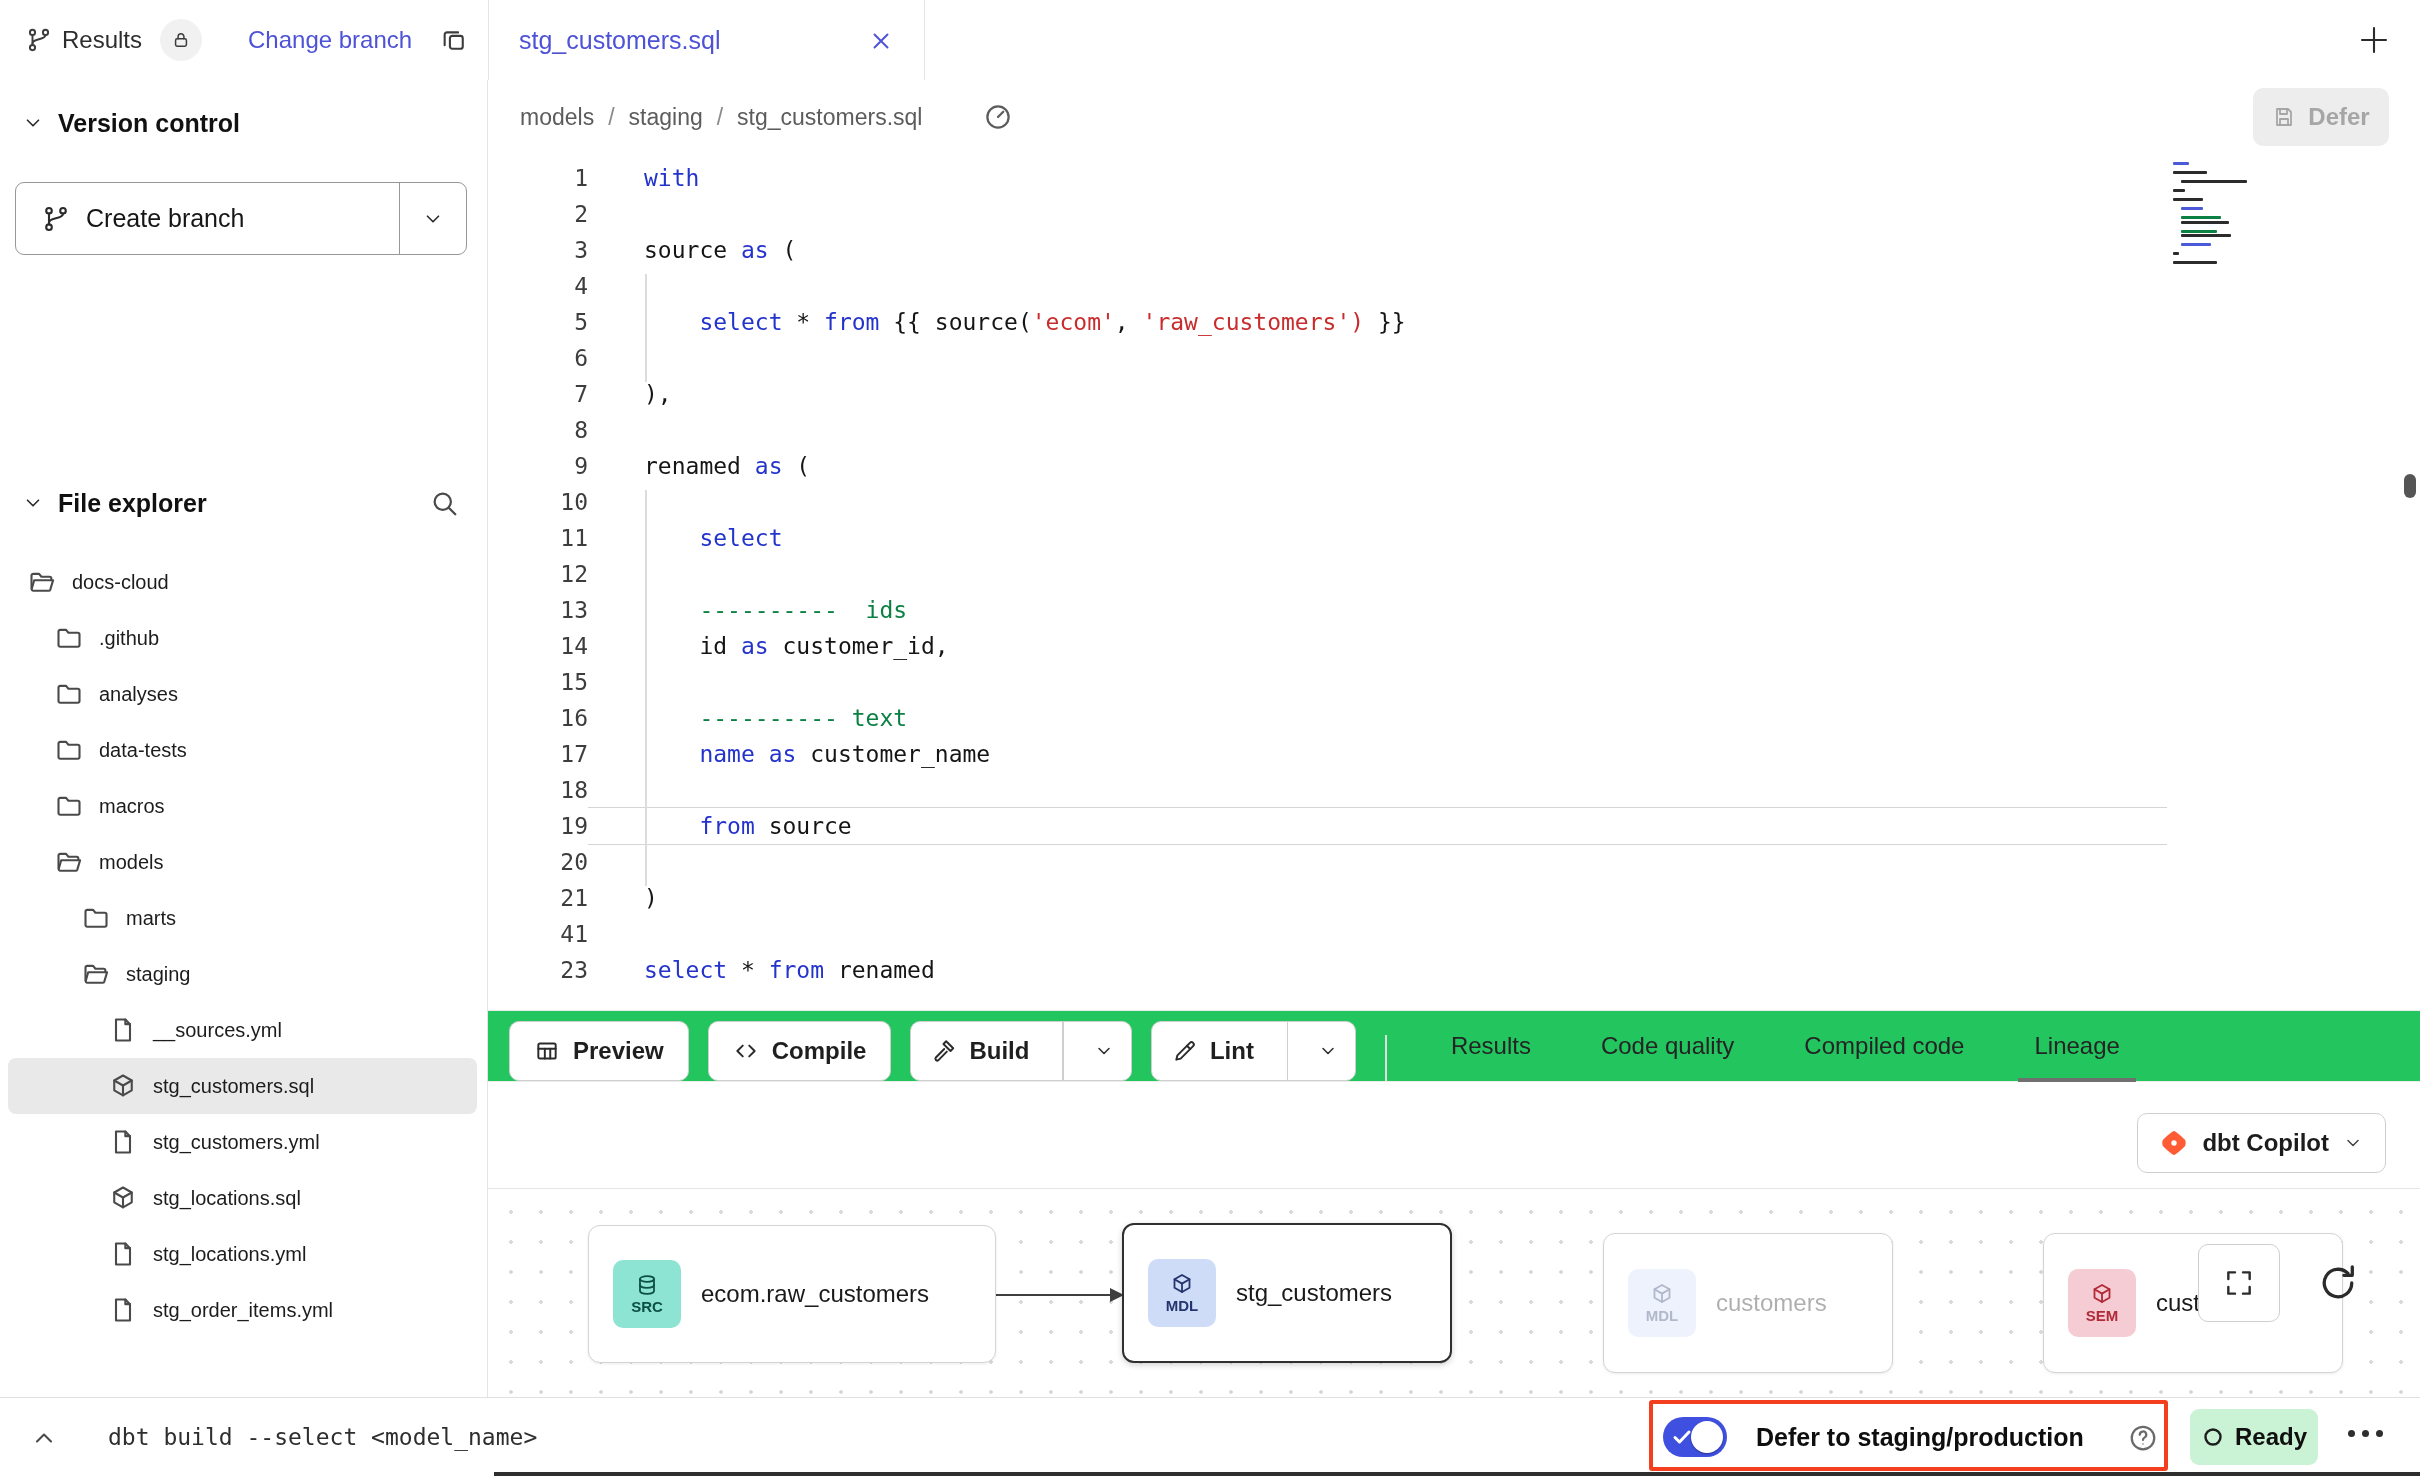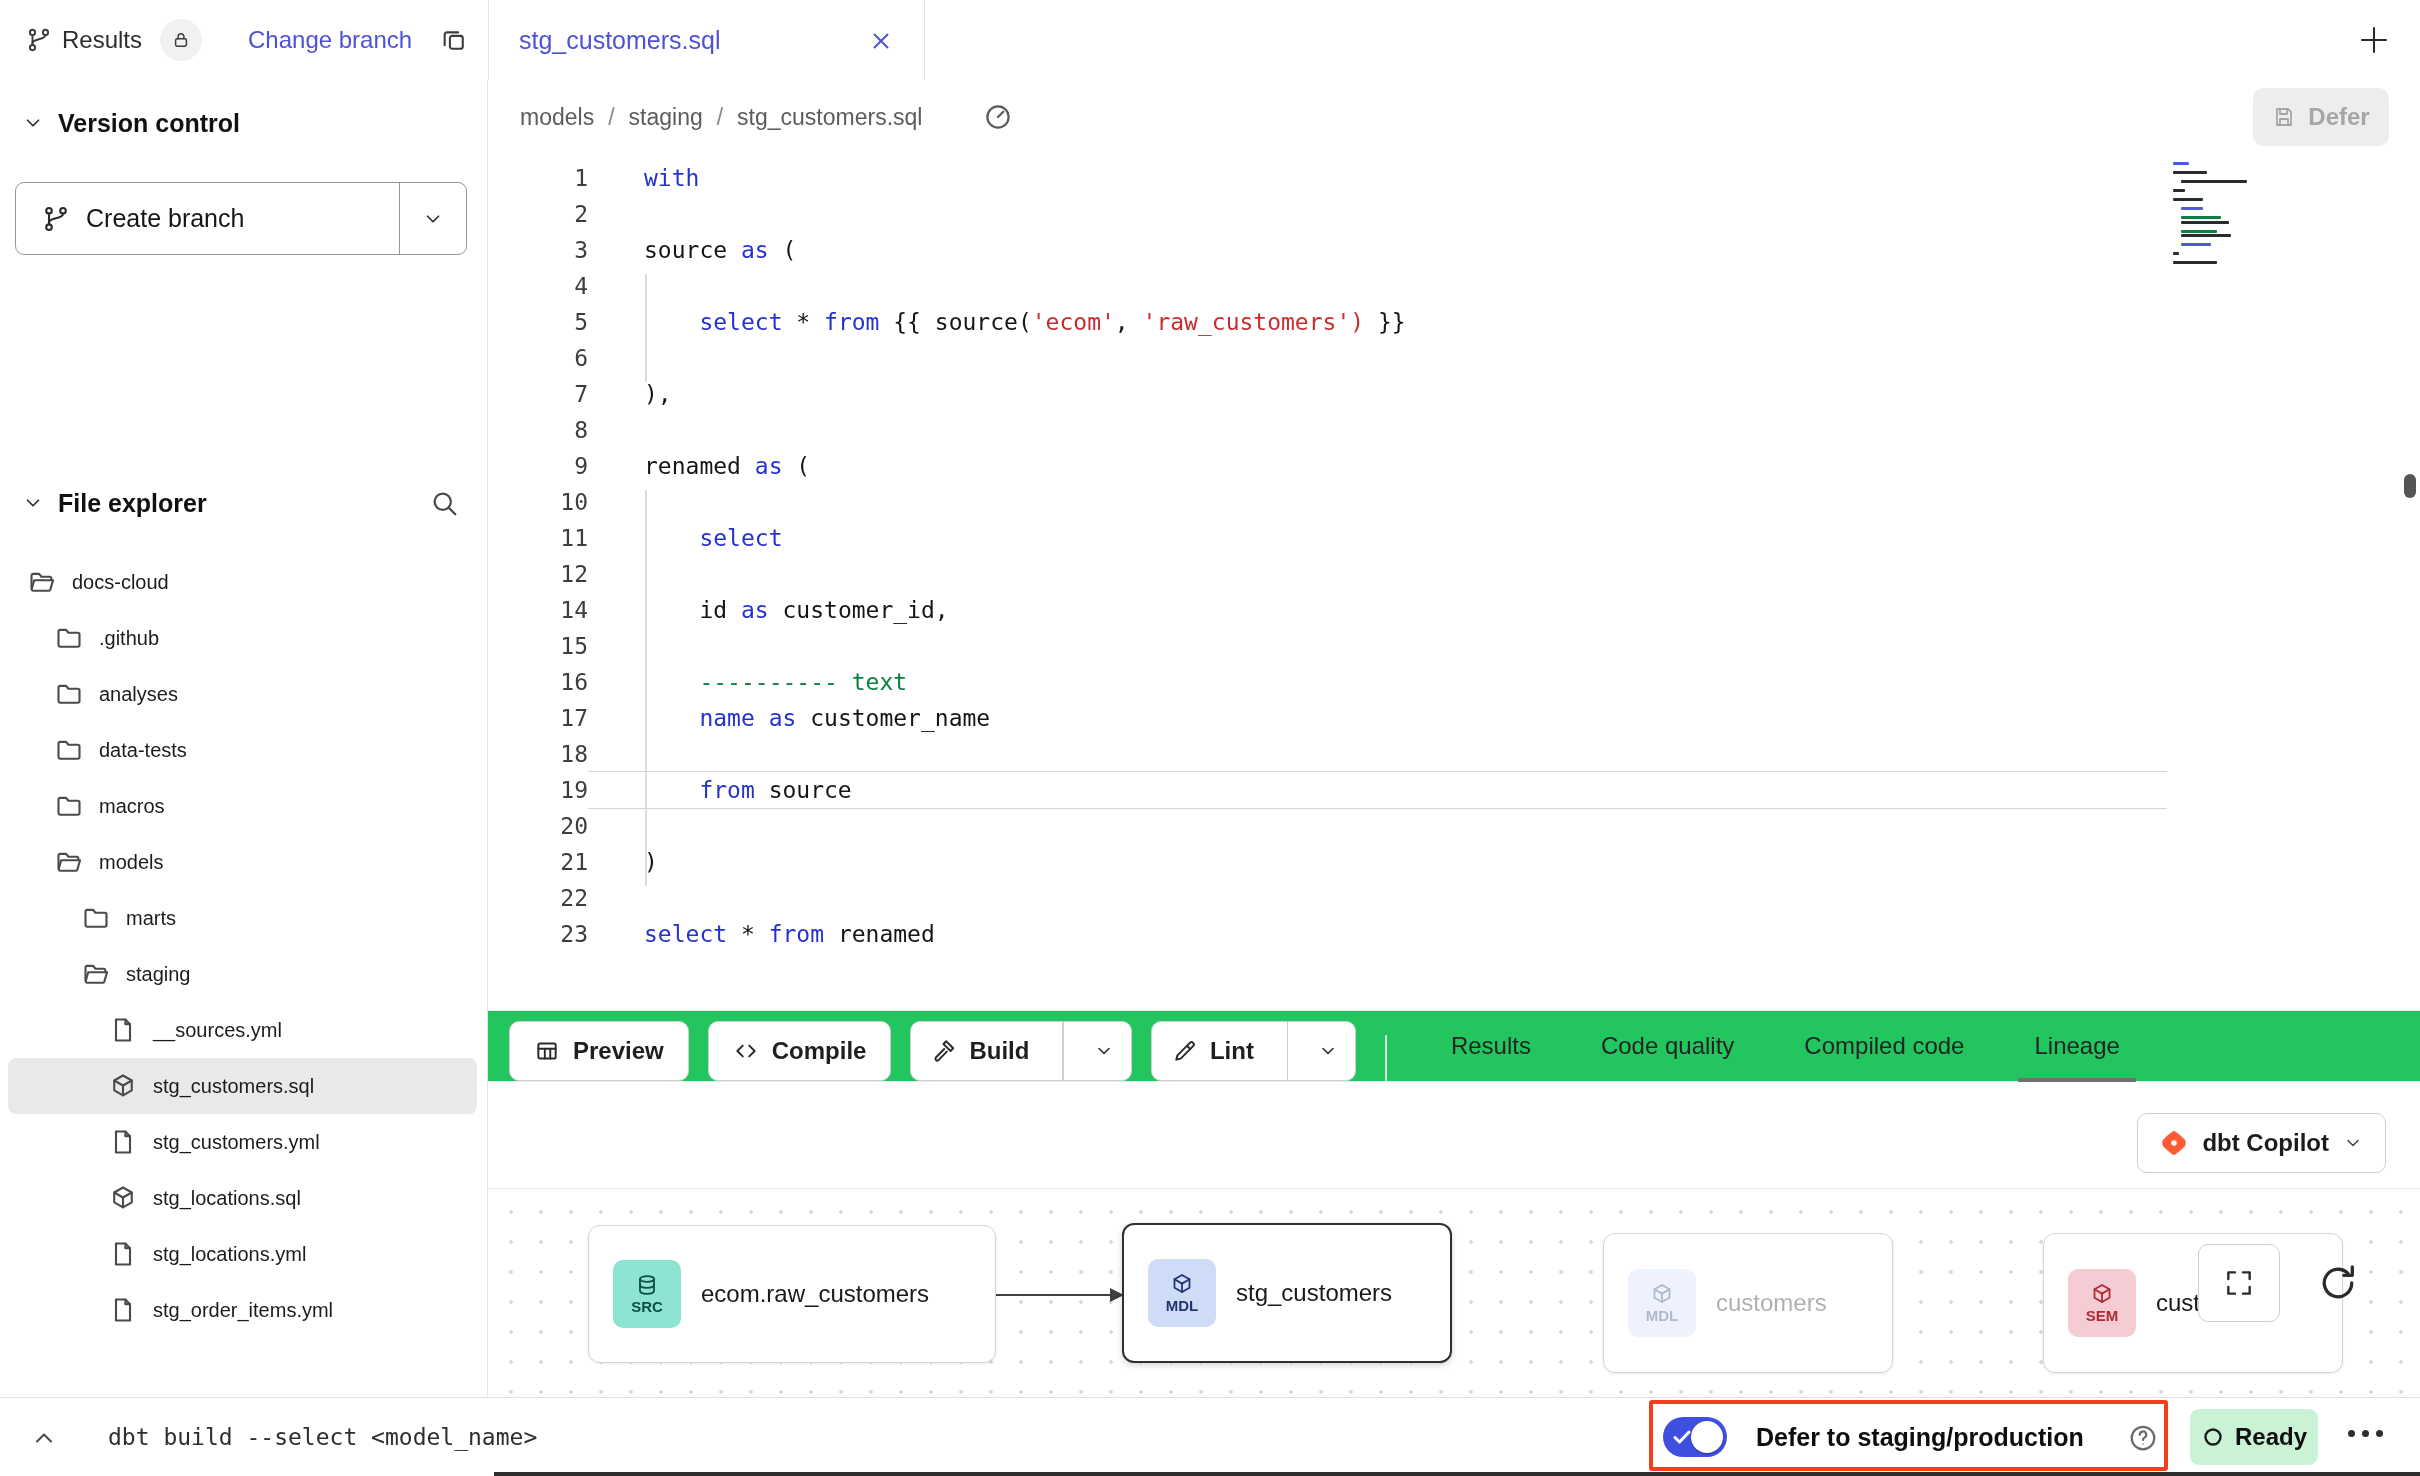--- a/index.html
+++ b/index.html
@@ -380,29 +380,30 @@
         <div class="code-line"><span class="ln">3</span><span class="ct"><span class="tk-t">source </span><span class="tk-k">as</span><span class="tk-t"> (</span></span></div>
         <div class="code-line"><span class="ln">4</span><span class="ct"></span></div>
         <div class="code-line"><span class="ln">5</span><span class="ct"><span class="tk-t">    </span><span class="tk-k">select</span><span class="tk-t"> * </span><span class="tk-k">from</span><span class="tk-t"> {{ </span><span class="tk-t">source(</span><span class="tk-s">'ecom'</span><span class="tk-t">, </span><span class="tk-s">'raw_customers'</span><span class="tk-s">)</span><span class="tk-t"> }}</span></span></div>
         <div class="code-line"><span class="ln">6</span><span class="ct"></span></div>
         <div class="code-line"><span class="ln">7</span><span class="ct"><span class="tk-t">),</span></span></div>
         <div class="code-line"><span class="ln">8</span><span class="ct"></span></div>
         <div class="code-line"><span class="ln">9</span><span class="ct"><span class="tk-t">renamed </span><span class="tk-k">as</span><span class="tk-t"> (</span></span></div>
         <div class="code-line"><span class="ln">10</span><span class="ct"></span></div>
         <div class="code-line"><span class="ln">11</span><span class="ct"><span class="tk-t">    </span><span class="tk-k">select</span></span></div>
         <div class="code-line"><span class="ln">12</span><span class="ct"></span></div>
+        <div class="code-line"><span class="ln">13</span><span class="ct"><span class="tk-t">    </span><span class="tk-c">----------  ids</span></span></div>
         <div class="code-line"><span class="ln">14</span><span class="ct"><span class="tk-t">    id </span><span class="tk-k">as</span><span class="tk-t"> customer_id,</span></span></div>
         <div class="code-line"><span class="ln">15</span><span class="ct"></span></div>
         <div class="code-line"><span class="ln">16</span><span class="ct"><span class="tk-t">    </span><span class="tk-c">---------- text</span></span></div>
         <div class="code-line"><span class="ln">17</span><span class="ct"><span class="tk-t">    </span><span class="tk-k">name</span><span class="tk-t"> </span><span class="tk-k">as</span><span class="tk-t"> customer_name</span></span></div>
         <div class="code-line"><span class="ln">18</span><span class="ct"></span></div>
         <div class="code-line active"><span class="ln">19</span><span class="ct"><span class="tk-t">    </span><span class="tk-k">from</span><span class="tk-t"> source</span></span></div>
         <div class="code-line"><span class="ln">20</span><span class="ct"></span></div>
         <div class="code-line"><span class="ln">21</span><span class="ct"><span class="tk-t">)</span></span></div>
-        <div class="code-line"><span class="ln">22</span><span class="ct"></span></div>
+        <div class="code-line"><span class="ln">41</span><span class="ct"></span></div>
         <div class="code-line"><span class="ln">23</span><span class="ct"><span class="tk-k">select</span><span class="tk-t"> * </span><span class="tk-k">from</span><span class="tk-t"> renamed</span></span></div>
       </div>
     <div class="iguide a"></div>
     <div class="iguide b"></div>
     <div class="minimap" id="minimap">
         <div class="mm-row" style="width: 16px; background: rgb(75, 91, 216); margin-left: 0px;"></div>
         <div class="mm-row"></div>
         <div class="mm-row" style="width: 34px; background: rgb(43, 43, 43); margin-left: 0px;"></div>
         <div class="mm-row"></div>
         <div class="mm-row" style="width: 66px; background: rgb(43, 43, 43); margin-left: 8px;"></div>

